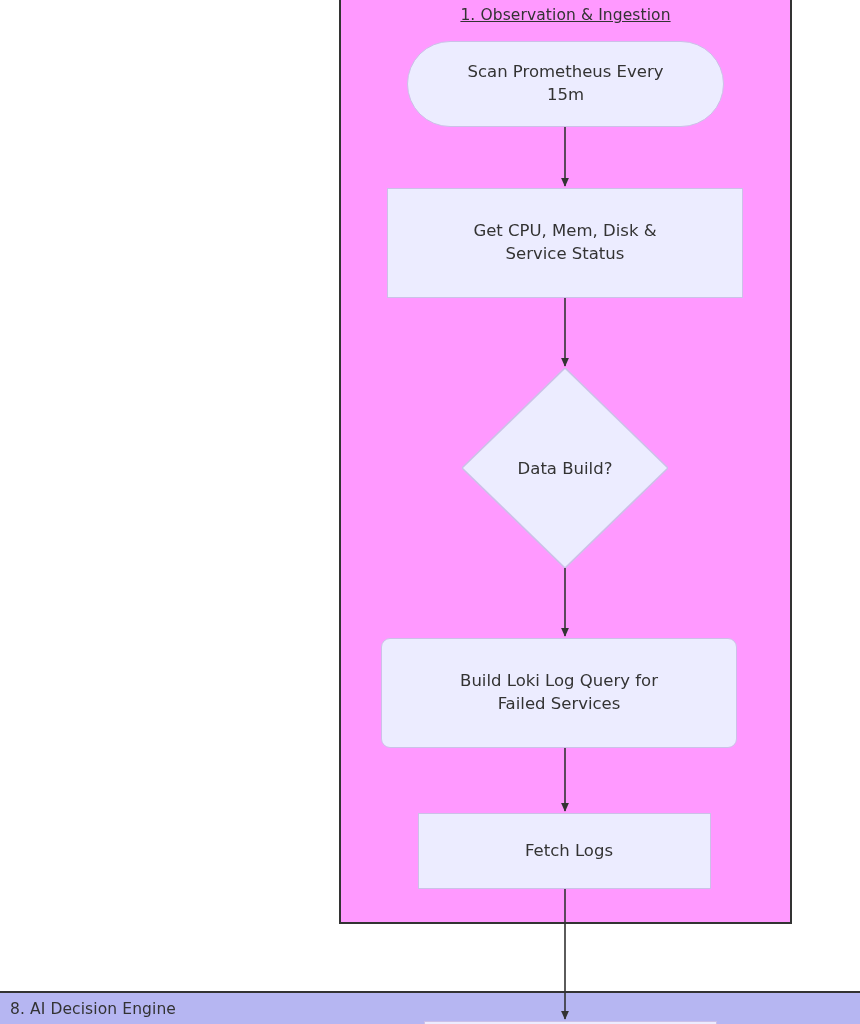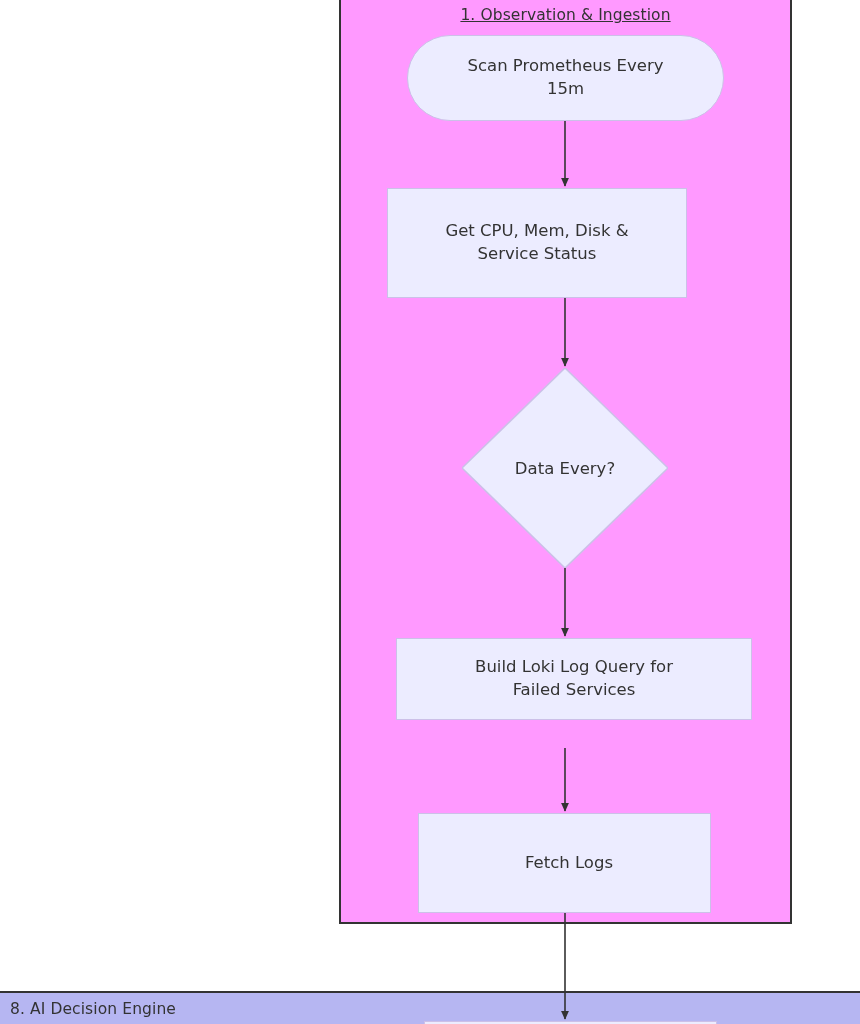--- a/index.html
+++ b/index.html
@@ -72,20 +72,21 @@
     display: flex;
     align-items: center;
     justify-content: center;
     text-align: center;
     font-size: 16.5px;
     line-height: 1.38;
     padding: 4px 10px;
   }
   .node.stadium {
     border-radius: 999px;
+    margin-top: 6px;
   }
 
   .node-label {
     display: block;
     white-space: pre-line;
   }
 
   
   .diamond-wrap {
     position: absolute;
@@ -108,24 +109,24 @@
 
   
   .edge-layer {
     position: absolute;
     inset: 0;
     pointer-events: none;
   }
 
   
   #n-scan     { left: 407px; top: 35px;  width: 317px; height: 86px; }
-  #n-metrics  { left: 387px; top: 188px; width: 300px; height: 110px; }
+  #n-metrics  { left: 387px; top: 188px; width: 356px; height: 110px; }
   #n-diamond  { left: 462px; top: 368px; width: 206px; height: 200px; }
-  #n-loki     { left: 396px; top: 638px; width: 356px; height: 82px; }
-  #n-fetch    { left: 418px; top: 813px; width: 293px; height: 100px; padding-left: 19px; }
+  #n-loki     { left: 381px; top: 638px; width: 356px; height: 110px; border-radius: 9px; }
+  #n-fetch    { left: 418px; top: 813px; width: 293px; height: 76px; padding-left: 19px; }
   #n-ai-partial { left: 424px; top: 1021px; width: 293px; height: 76px; }
 </style>
 </head>
 <body>
 
 <div id="diagram">
 
   <div class="subgraph" id="sg-observation">
     <div class="subgraph-title">1. Observation &amp; Ingestion</div>
   </div>
@@ -159,21 +160,21 @@
 
   <div class="node" id="n-metrics">
     <span class="node-label">Get CPU, Mem, Disk &amp;
 Service Status</span>
   </div>
 
   <div class="diamond-wrap" id="n-diamond">
     <svg class="diamond-shape" viewBox="0 0 206 200" preserveAspectRatio="none">
       <polygon points="103,0 206,100 103,200 0,100" fill="#ececff" stroke="#ccc0e8" stroke-width="1.6"></polygon>
     </svg>
-    <div class="diamond-label">Data Every?</div>
+    <div class="diamond-label">Data Build?</div>
   </div>
 
   <div class="node" id="n-loki">
     <span class="node-label">Build Loki Log Query for
 Failed Services</span>
   </div>
 
   <div class="node" id="n-fetch">
     <span class="node-label">Fetch Logs</span>
   </div>

